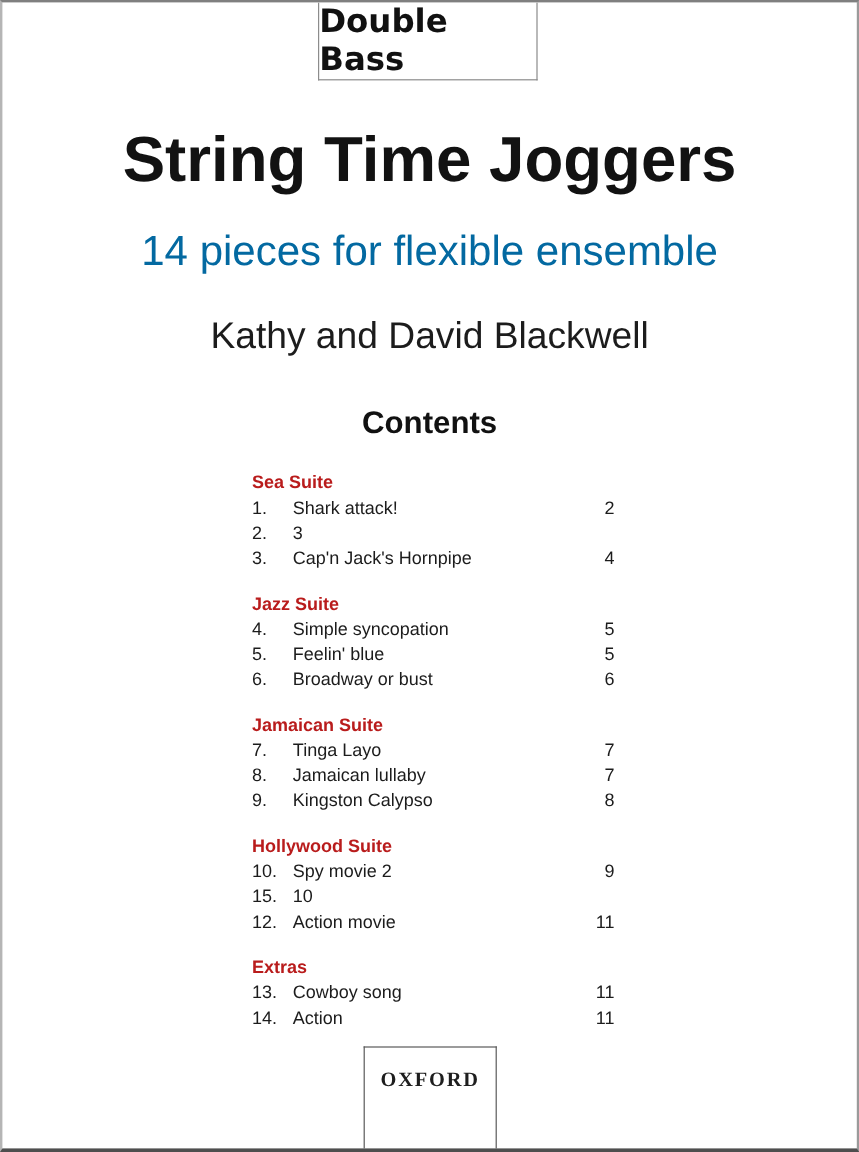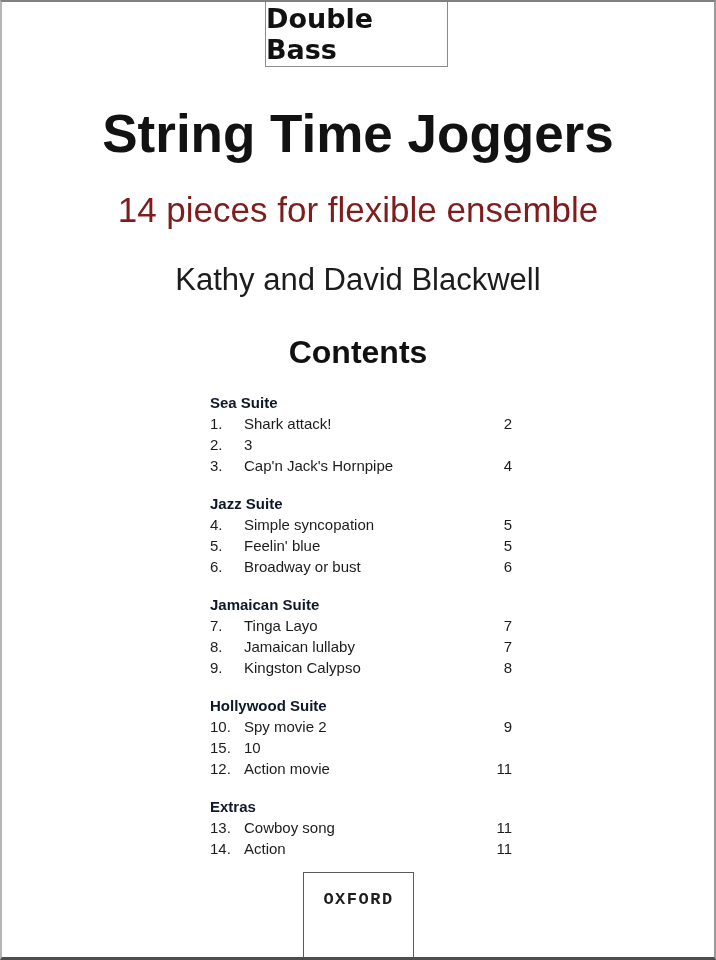--- a/index.html
+++ b/index.html
@@ -54,56 +54,56 @@
   }
   .subtitle {
     position: absolute;
     top: 184px;
     left: 0;
     width: 100%;
     text-align: center;
     font-size: 35px;
     line-height: 48px;
     font-weight: normal;
-    color: #7f1d1d;
+    color: #0369a1;
   }
   .authors {
     position: absolute;
     top: 256px;
     left: 0;
     width: 100%;
     text-align: center;
     font-size: 31px;
     line-height: 44px;
     color: #1c1c1c;
   }
   .contents-heading {
     position: absolute;
     top: 333px;
     left: 0;
     width: 100%;
     margin: 0;
     text-align: center;
-    font-size: 32px;
+    font-size: 26px;
     line-height: 34px;
     font-weight: bold;
     color: #111111;
   }
   .contents {
     position: absolute;
     top: 390px;
     left: 208px;
     width: 302px;
   }
   .toc-section { margin-bottom: 17px; }
   .toc-section-name {
     font-weight: bold;
     font-size: 15px;
     line-height: 21px;
-    color: #0f172a;
+    color: #b91c1c;
   }
   .toc-row {
     display: flex;
     font-size: 15px;
     line-height: 21px;
     color: #1c1c1c;
   }
   .toc-num { width: 34px; flex: 0 0 34px; }
   .toc-title { flex: 1 1 auto; }
   .toc-page { flex: 0 0 auto; text-align: right; }
@@ -113,21 +113,21 @@
     top: 870px;
     width: 111px;
     height: 95px;
     border: 1px solid #5a5a5a;
     border-bottom: none;
     box-sizing: border-box;
     text-align: center;
     padding-top: 17px;
   }
   .oxford-box span {
-    font-family: Liberation Mono, monospace;
+    font-family: Liberation Serif, serif;
     font-size: 17px;
     font-weight: bold;
     letter-spacing: 1.5px;
     color: #1e1e1e;
     text-align: center;
   }
 </style>
 </head>
 <body>
 

